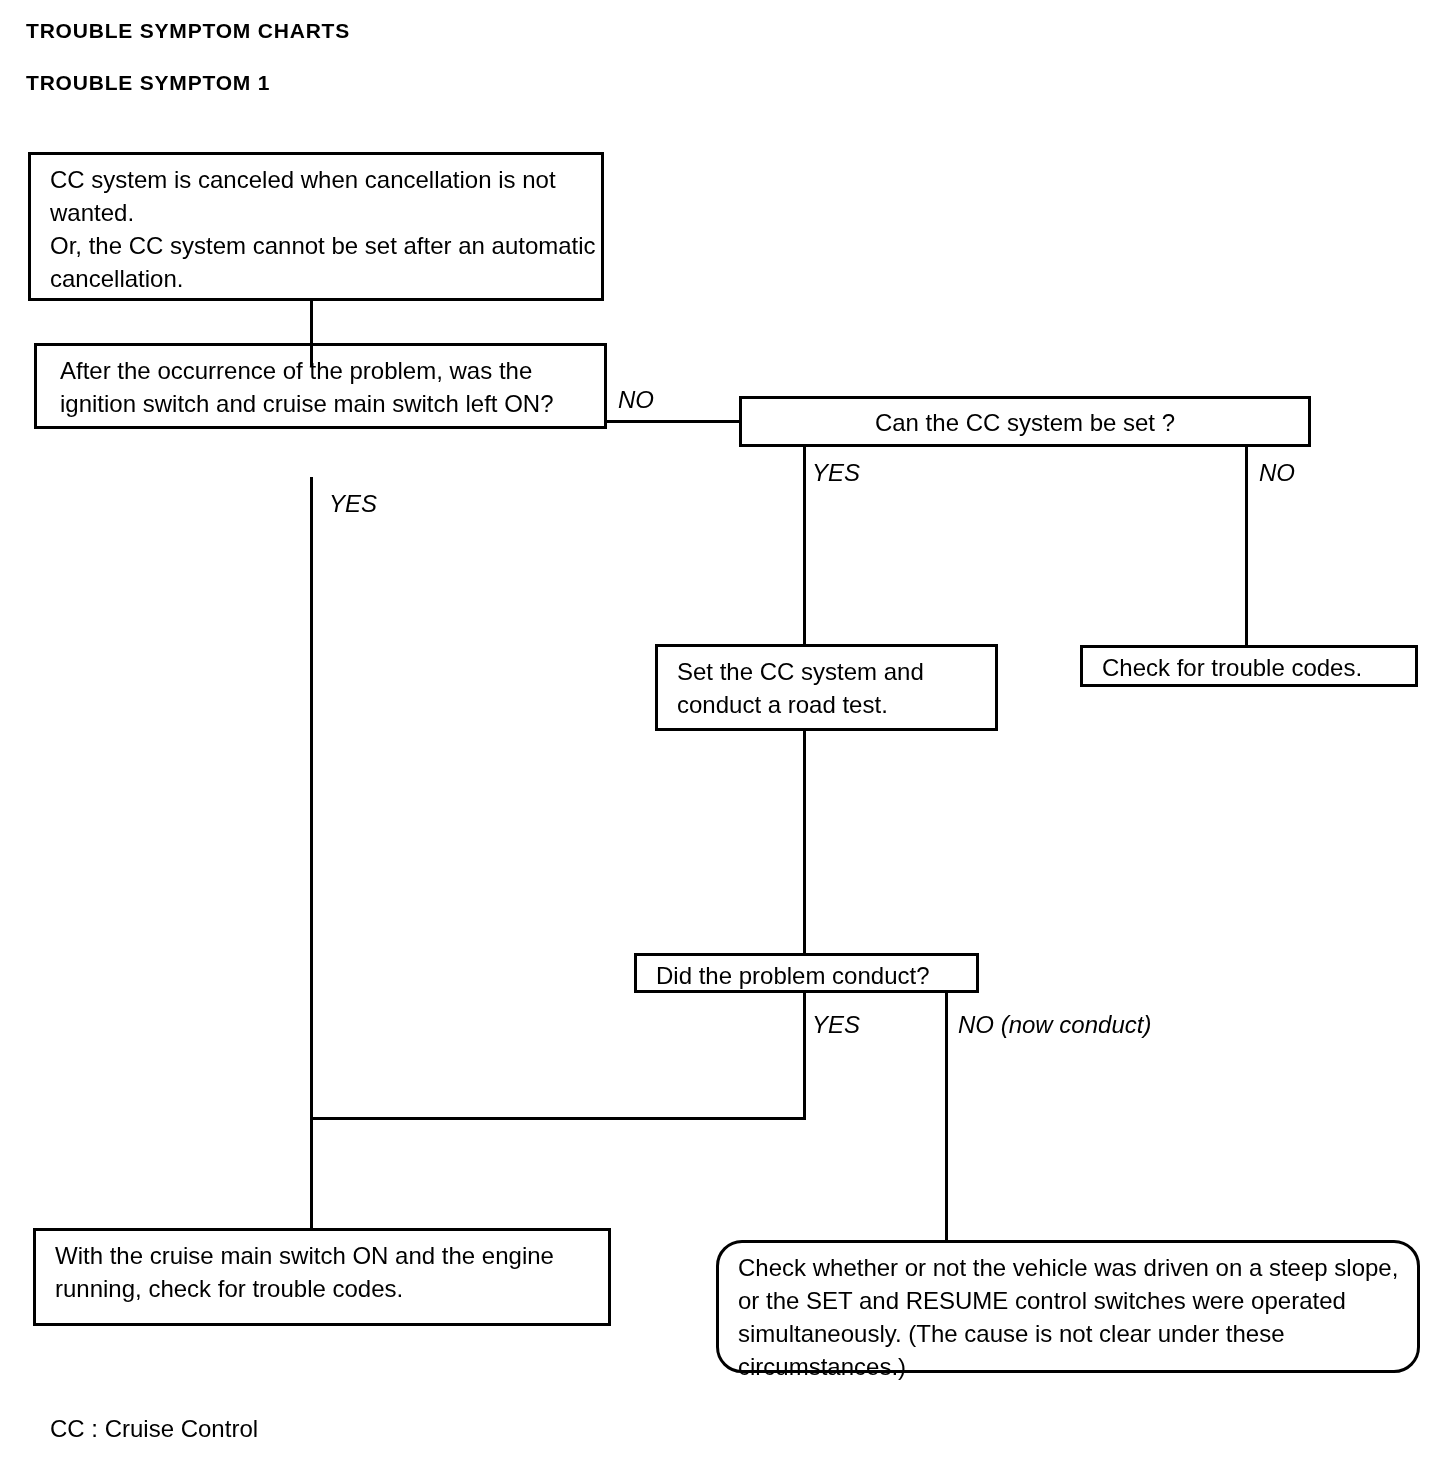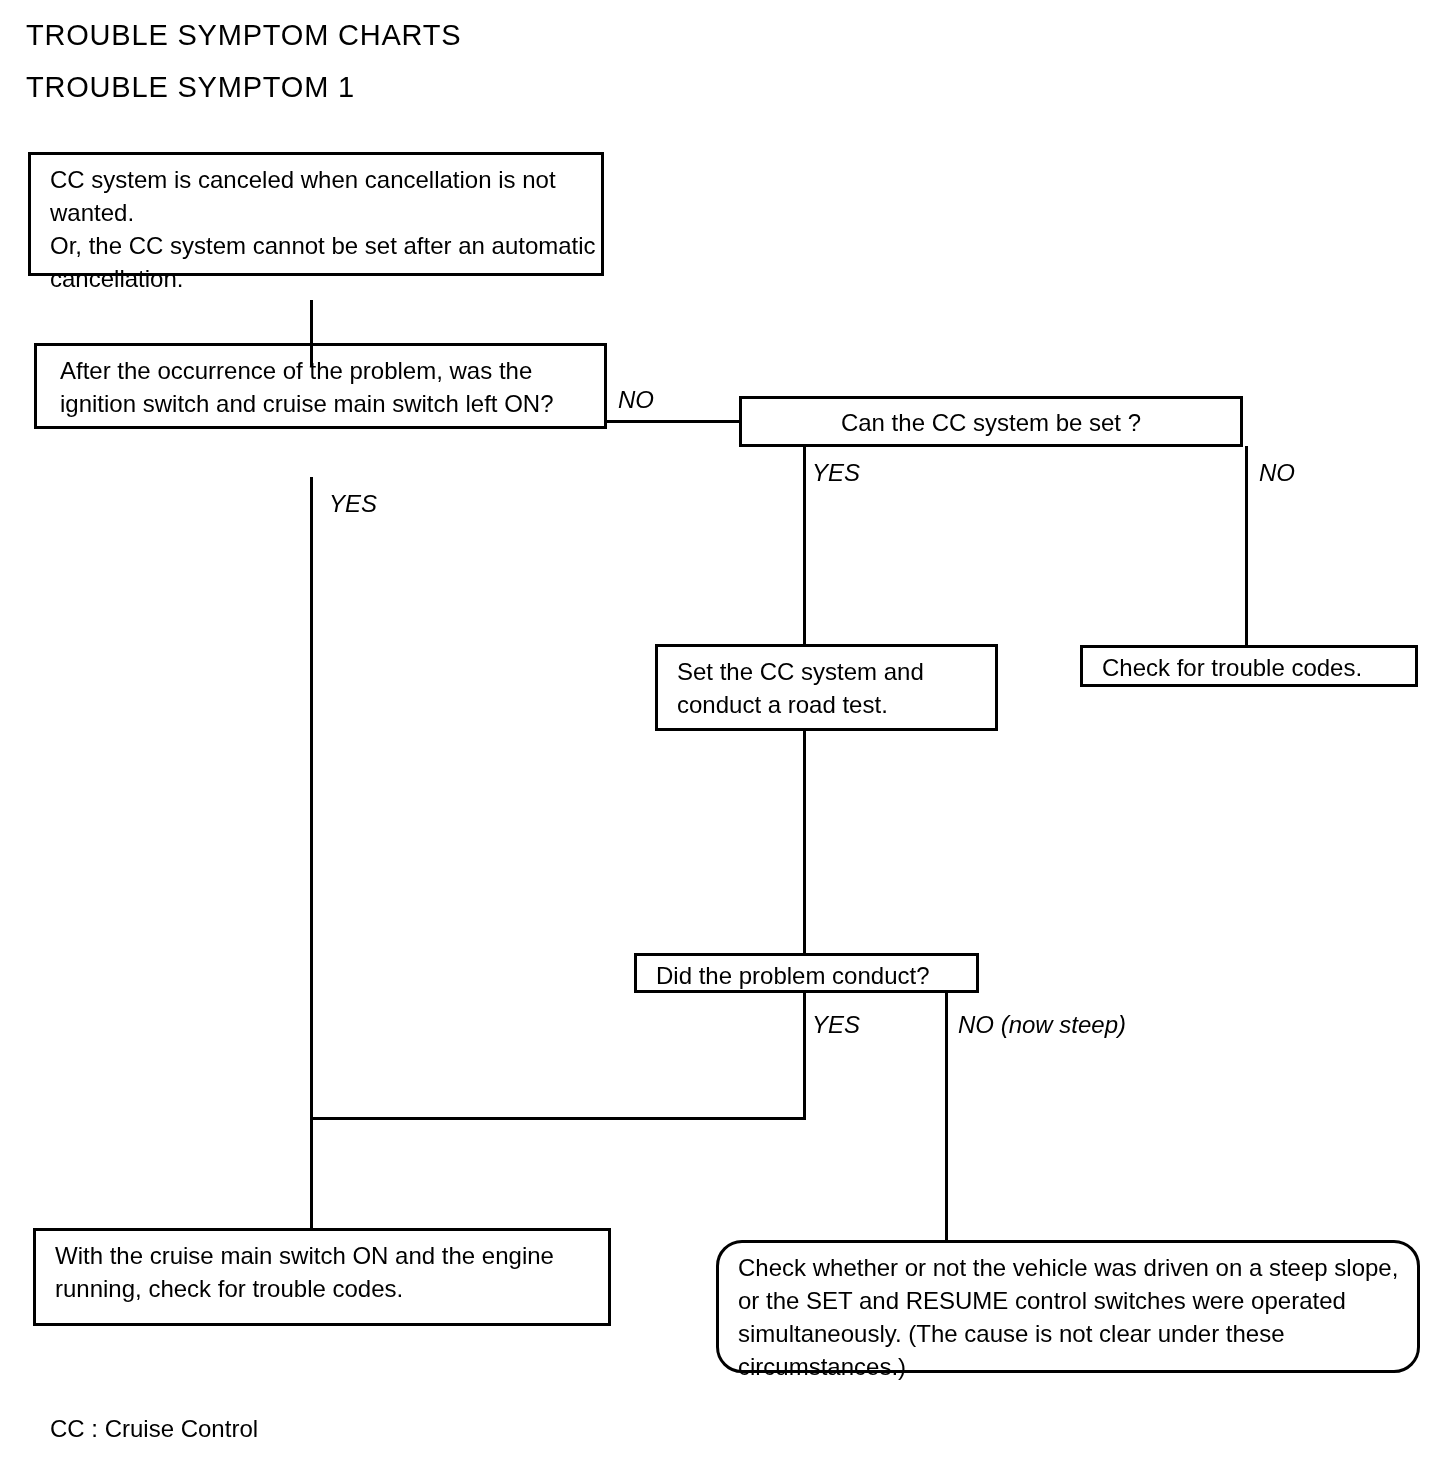--- a/index.html
+++ b/index.html
@@ -16,22 +16,22 @@
     position: relative;
     width: 1456px;
     height: 1468px;
     background: #ffffff;
     overflow: hidden;
   }
 
   
   .heading {
     position: absolute;
-    font-weight: normal;
-    font-size: 29px;
+    font-weight: bold;
+    font-size: 21px;
     letter-spacing: 0.8px;
     white-space: pre;
   }
   #title-charts { left: 26px; top: 19px; }
   #title-symptom { left: 26px; top: 71px; }
 
   
   .fbox {
     position: absolute;
     border: 3px solid #000;
@@ -47,23 +47,23 @@
     text-align: center;
     display: flex;
     align-items: center;
     justify-content: center;
   }
   .fbox.tight {
     padding: 4px 0 20px 19px;
     line-height: 32px;
   }
 
-  #box-symptom   { left: 28px;   top: 152px;  width: 576px; height: 124px; }
+  #box-symptom   { left: 28px;   top: 152px;  width: 576px; height: 149px; }
   #box-question1 { left: 34px;   top: 343px;  width: 573px; height: 86px; padding-left: 23px; }
-  #box-canset    { left: 739px;  top: 396px;  width: 504px; height: 51px;  }
+  #box-canset    { left: 739px;  top: 396px;  width: 572px; height: 51px;  }
   #box-setcc     { left: 655px;  top: 644px;  width: 343px; height: 87px;  }
   #box-checkcodes{ left: 1080px; top: 645px;  width: 338px; height: 42px;  }
   #box-reoccur   { left: 634px;  top: 953px;  width: 345px; height: 40px;  }
   #box-withcruise{ left: 33px;   top: 1228px; width: 578px; height: 98px;  }
   #box-steepslope{ left: 716px;  top: 1240px; width: 704px; height: 133px; border-radius: 26px; }
 
   
   .line {
     position: absolute;
     background: #000;
@@ -149,17 +149,17 @@
   <div class="line vline" id="l-reocc-yes-v"></div>
   <div class="line hline" id="l-reocc-yes-h"></div>
   <div class="line vline" id="l-trunk-bot"></div>
   <div class="line vline" id="l-reocc-no"></div>
 
   <div class="blabel" id="lbl-no-q1">NO</div>
   <div class="blabel" id="lbl-yes-q1">YES</div>
   <div class="blabel" id="lbl-yes-canset">YES</div>
   <div class="blabel" id="lbl-no-canset">NO</div>
   <div class="blabel" id="lbl-yes-reocc">YES</div>
-  <div class="blabel" id="lbl-no-reocc">NO (now steep)</div>
+  <div class="blabel" id="lbl-no-reocc">NO (now conduct)</div>
 
   <div id="footnote">CC : Cruise Control</div>
 
 </div>
 
 </body></html>

